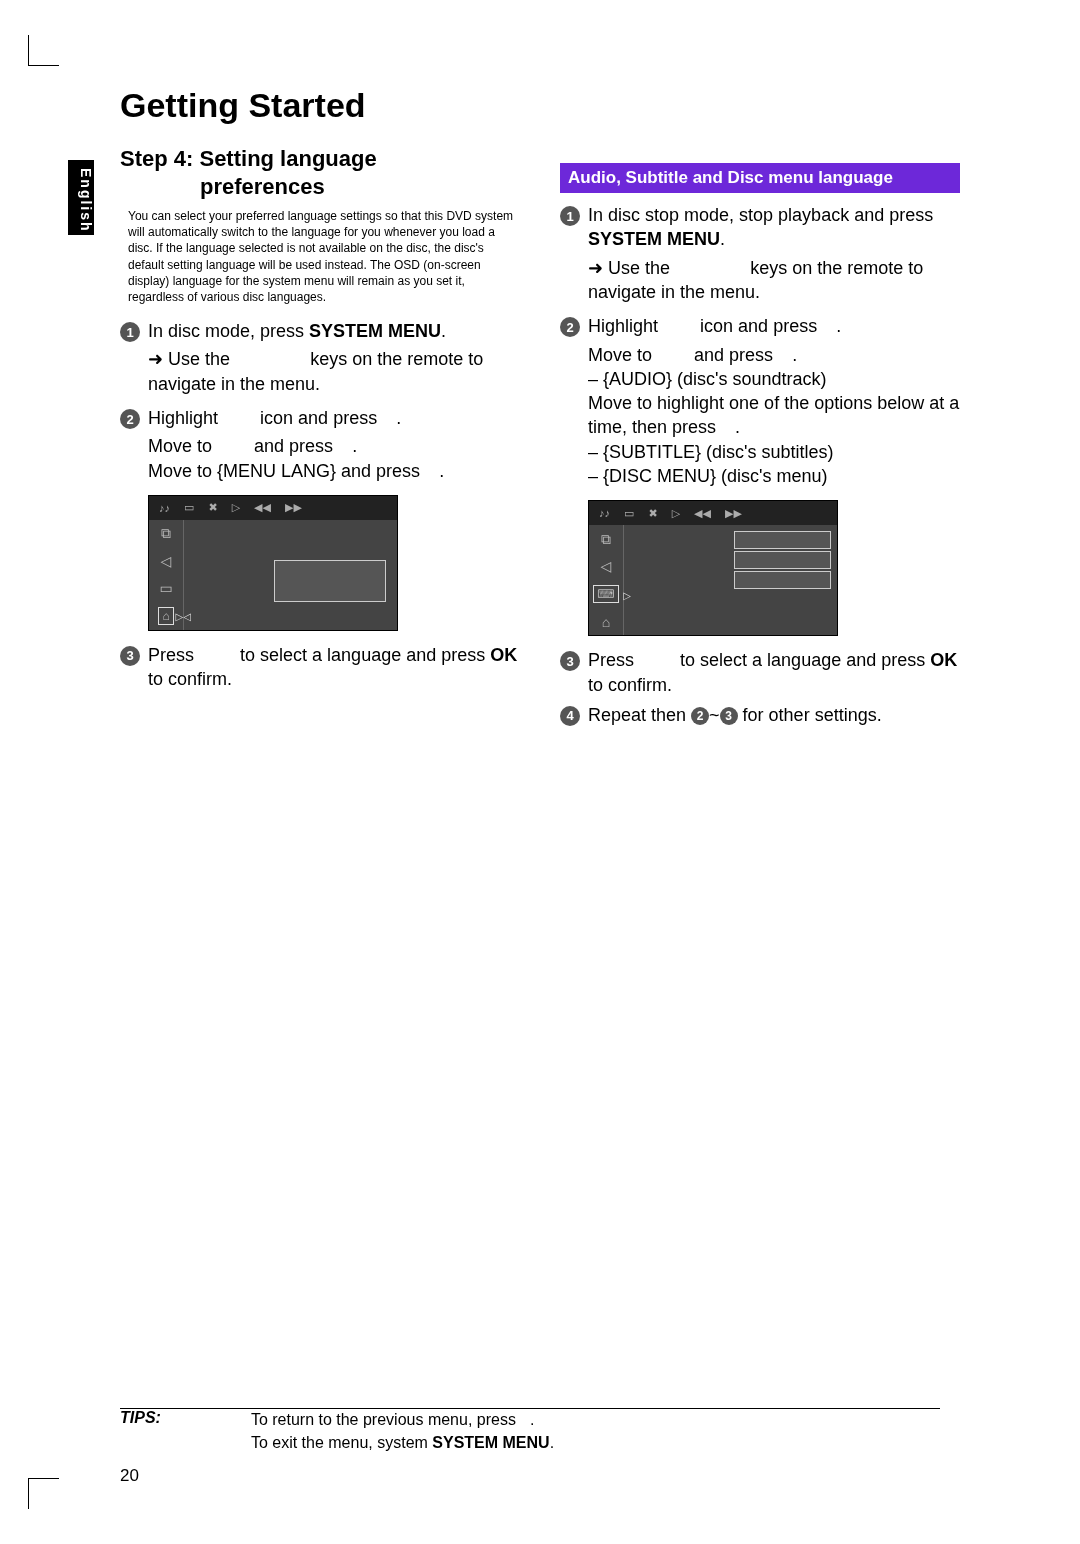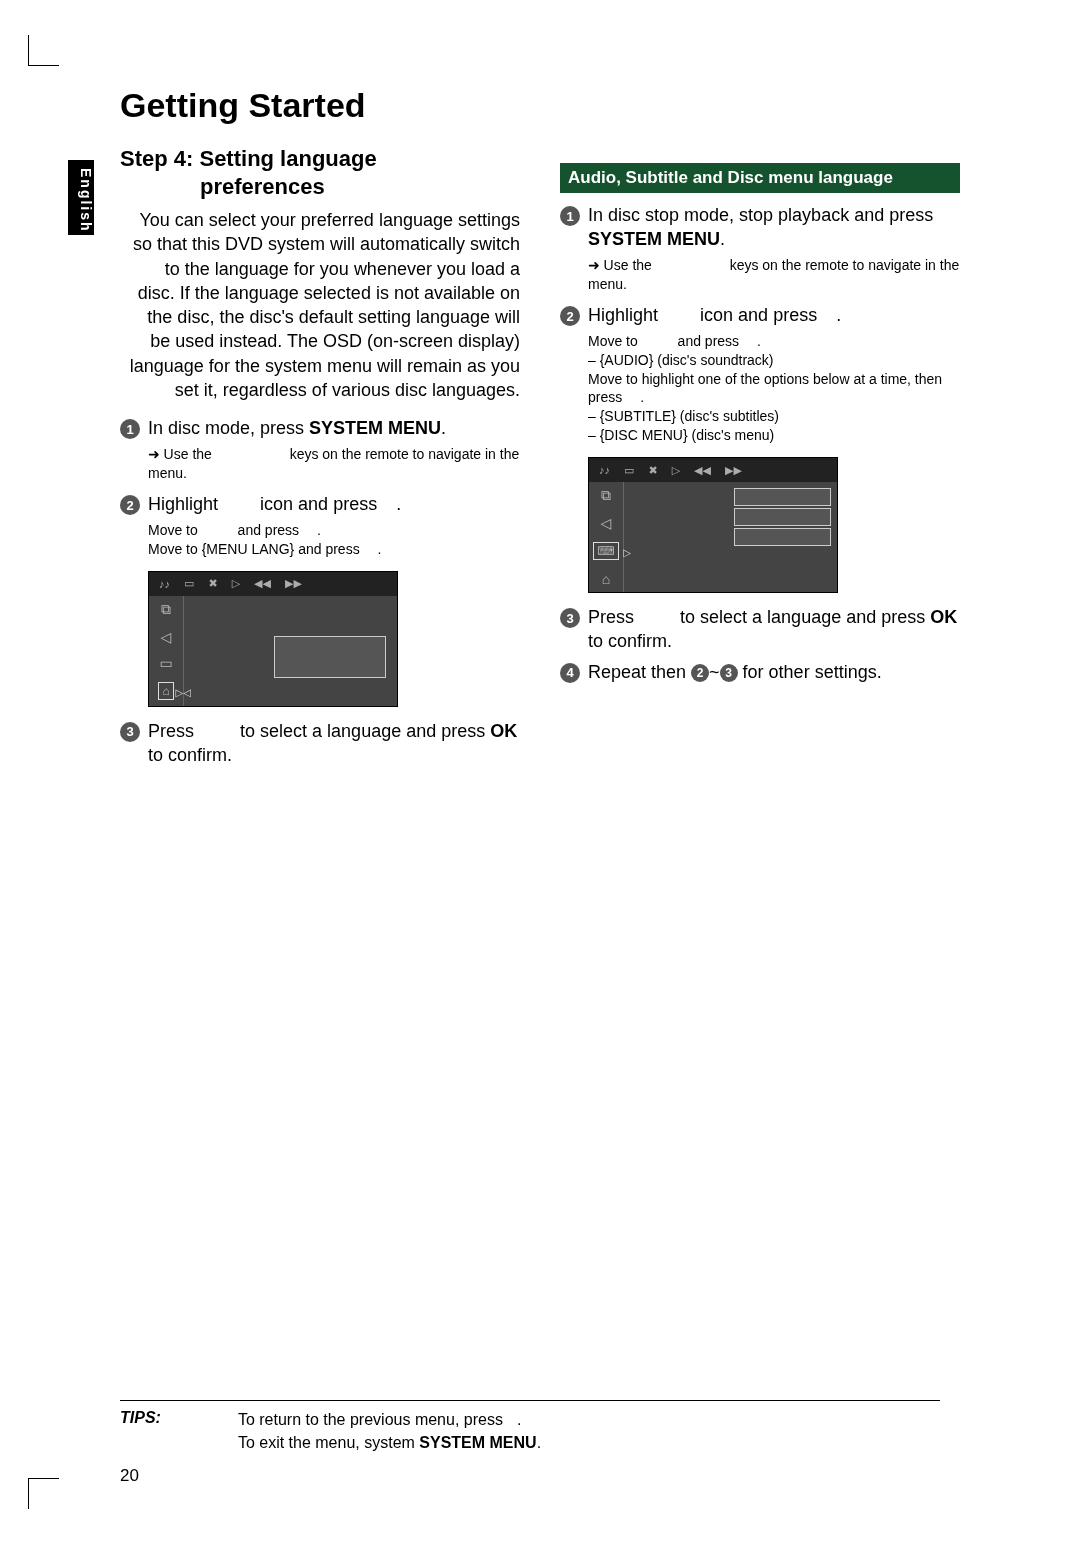--- a/index.html
+++ b/index.html
@@ -48,27 +48,26 @@
   h2.step-title {
     font-size: 22px;
     font-weight: bold;
     margin: 0 0 8px 0;
     line-height: 1.25;
   }
   .step-title .indent {
     display:inline-block;
   }
   p {
-    font-size: 18px;
+    font-size: 12px;
     line-height: 1.35;
     margin: 0 0 14px 8px;
-    text-align: right;
   }
   .sub-heading {
-    background: #14532d;
+    background: #6d28d9;
     color: #fff;
     font-weight: bold;
     font-size: 17px;
     padding: 4px 8px;
     margin: 18px 0 10px 0;
     line-height: 1.3;
   }
   .num-step {
     display: flex;
     align-items: flex-start;
@@ -92,21 +91,21 @@
   .step-text {
     font-size: 18px;
     line-height: 1.35;
     flex: 1;
   }
   .step-text .bold {
     font-weight: bold;
   }
   .sub-line {
     margin-left: 28px;
-    font-size: 14px;
+    font-size: 18px;
     line-height: 1.35;
   }
   .osd-fig {
     width: 250px;
     margin: 12px 0 12px 28px;
     background: #444;
     border: 1px solid #000;
     box-sizing: border-box;
   }
   .osd-top {
@@ -154,23 +153,23 @@
     position:absolute;
     border:1px solid #ccc;
     background:#555;
   }
   .tips-box {
     position:absolute;
     left: 120px;
     bottom: 90px;
     width: 820px;
     border-top:1px solid #000;
-    padding-top:8px;
+    padding-top:0;
     display:flex;
-    gap: 41px;
+    gap: 54px;
     font-size:16px;
   }
   .tips-label {
     font-style: italic;
     font-weight: bold;
   }
   .tips-text {
     line-height:1.4;
     margin-left:36px;
   }

